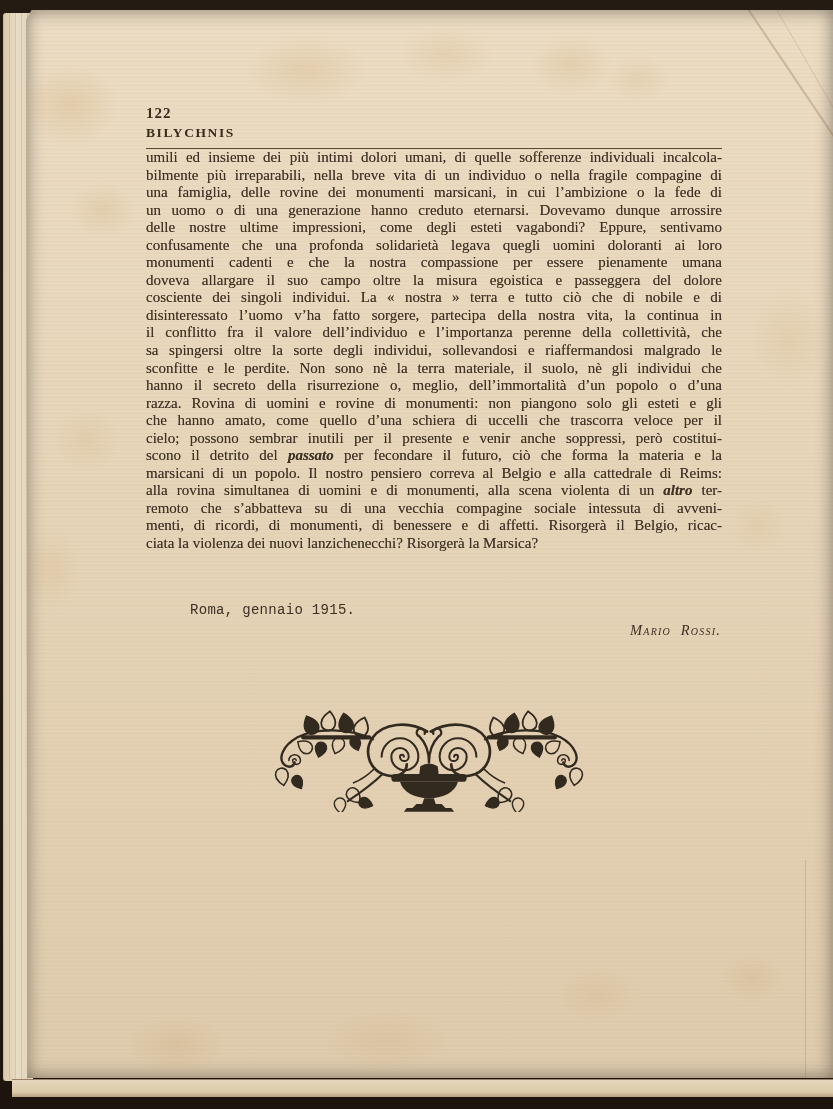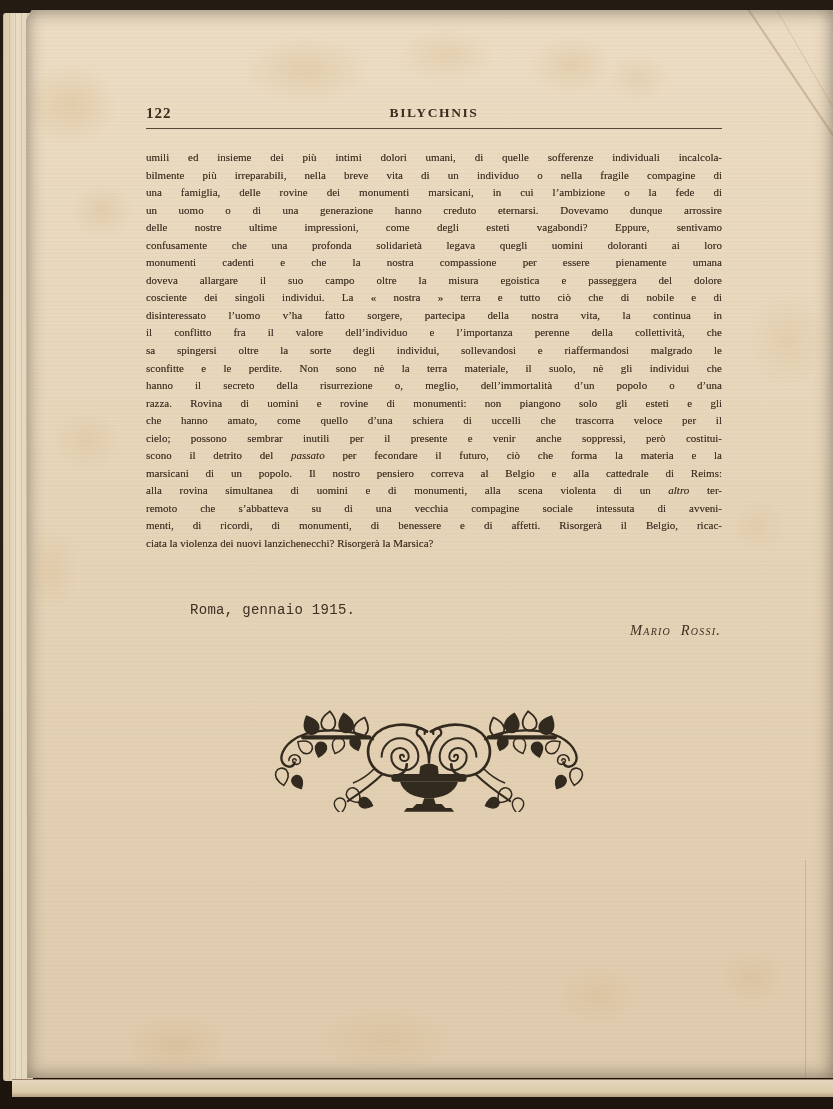--- a/index.html
+++ b/index.html
@@ -47,30 +47,30 @@
   .crease{position:absolute;background:rgba(130,102,72,.30);}
   .crease-tr{left:716px;top:-8px;width:1.6px;height:175px;transform:rotate(-34deg);transform-origin:top left;}
   .crease-tr2{left:748px;top:-4px;width:1px;height:120px;transform:rotate(-30deg);transform-origin:top left;opacity:.6;}
   .crease-r{left:779px;top:850px;width:1px;height:218px;opacity:.8;}
   
   .runninghead{
     position:absolute;left:120px;top:95px;width:576px;
     color:#3a2c1f;border-bottom:1.8px solid rgba(64,47,30,.85);padding-bottom:7px;
   }
   .pagenum{position:absolute;left:0;top:0;font-size:15px;font-weight:bold;letter-spacing:1px;}
-  .journal{display:block;text-align:center;font-size:13.5px;font-weight:bold;letter-spacing:1.6px;}
+  .journal{display:block;font-size:13.5px;font-weight:bold;letter-spacing:1.6px;margin-top:20px;}
   
   .body-text{
     position:absolute;left:120px;top:139px;width:576px;
-    font-size:11px;line-height:17.55px;color:#3e3023;
+    font-size:15px;line-height:17.55px;color:#3e3023;
     text-shadow:0 0 .4px rgba(62,48,35,.55);
   }
   .body-text .line{text-align:justify;text-align-last:justify;white-space:normal;}
   .body-text .line:last-child{text-align-last:left;}
-  .body-text i{font-style:italic;}
+  .body-text i{font-style:italic;font-weight:bold;}
   .dateline{
     position:absolute;left:164px;top:592px;font-size:14px;color:#3e3023;
     letter-spacing:.3px;
     font-family:Liberation Mono, monospace;
   }
   .signature{
     position:absolute;right:112px;top:612px;font-size:14.5px;color:#3e3023;
     font-variant:small-caps;letter-spacing:1.2px;word-spacing:5px;font-style:italic;
   }
   .ornament{position:absolute;left:229px;top:700px;}

